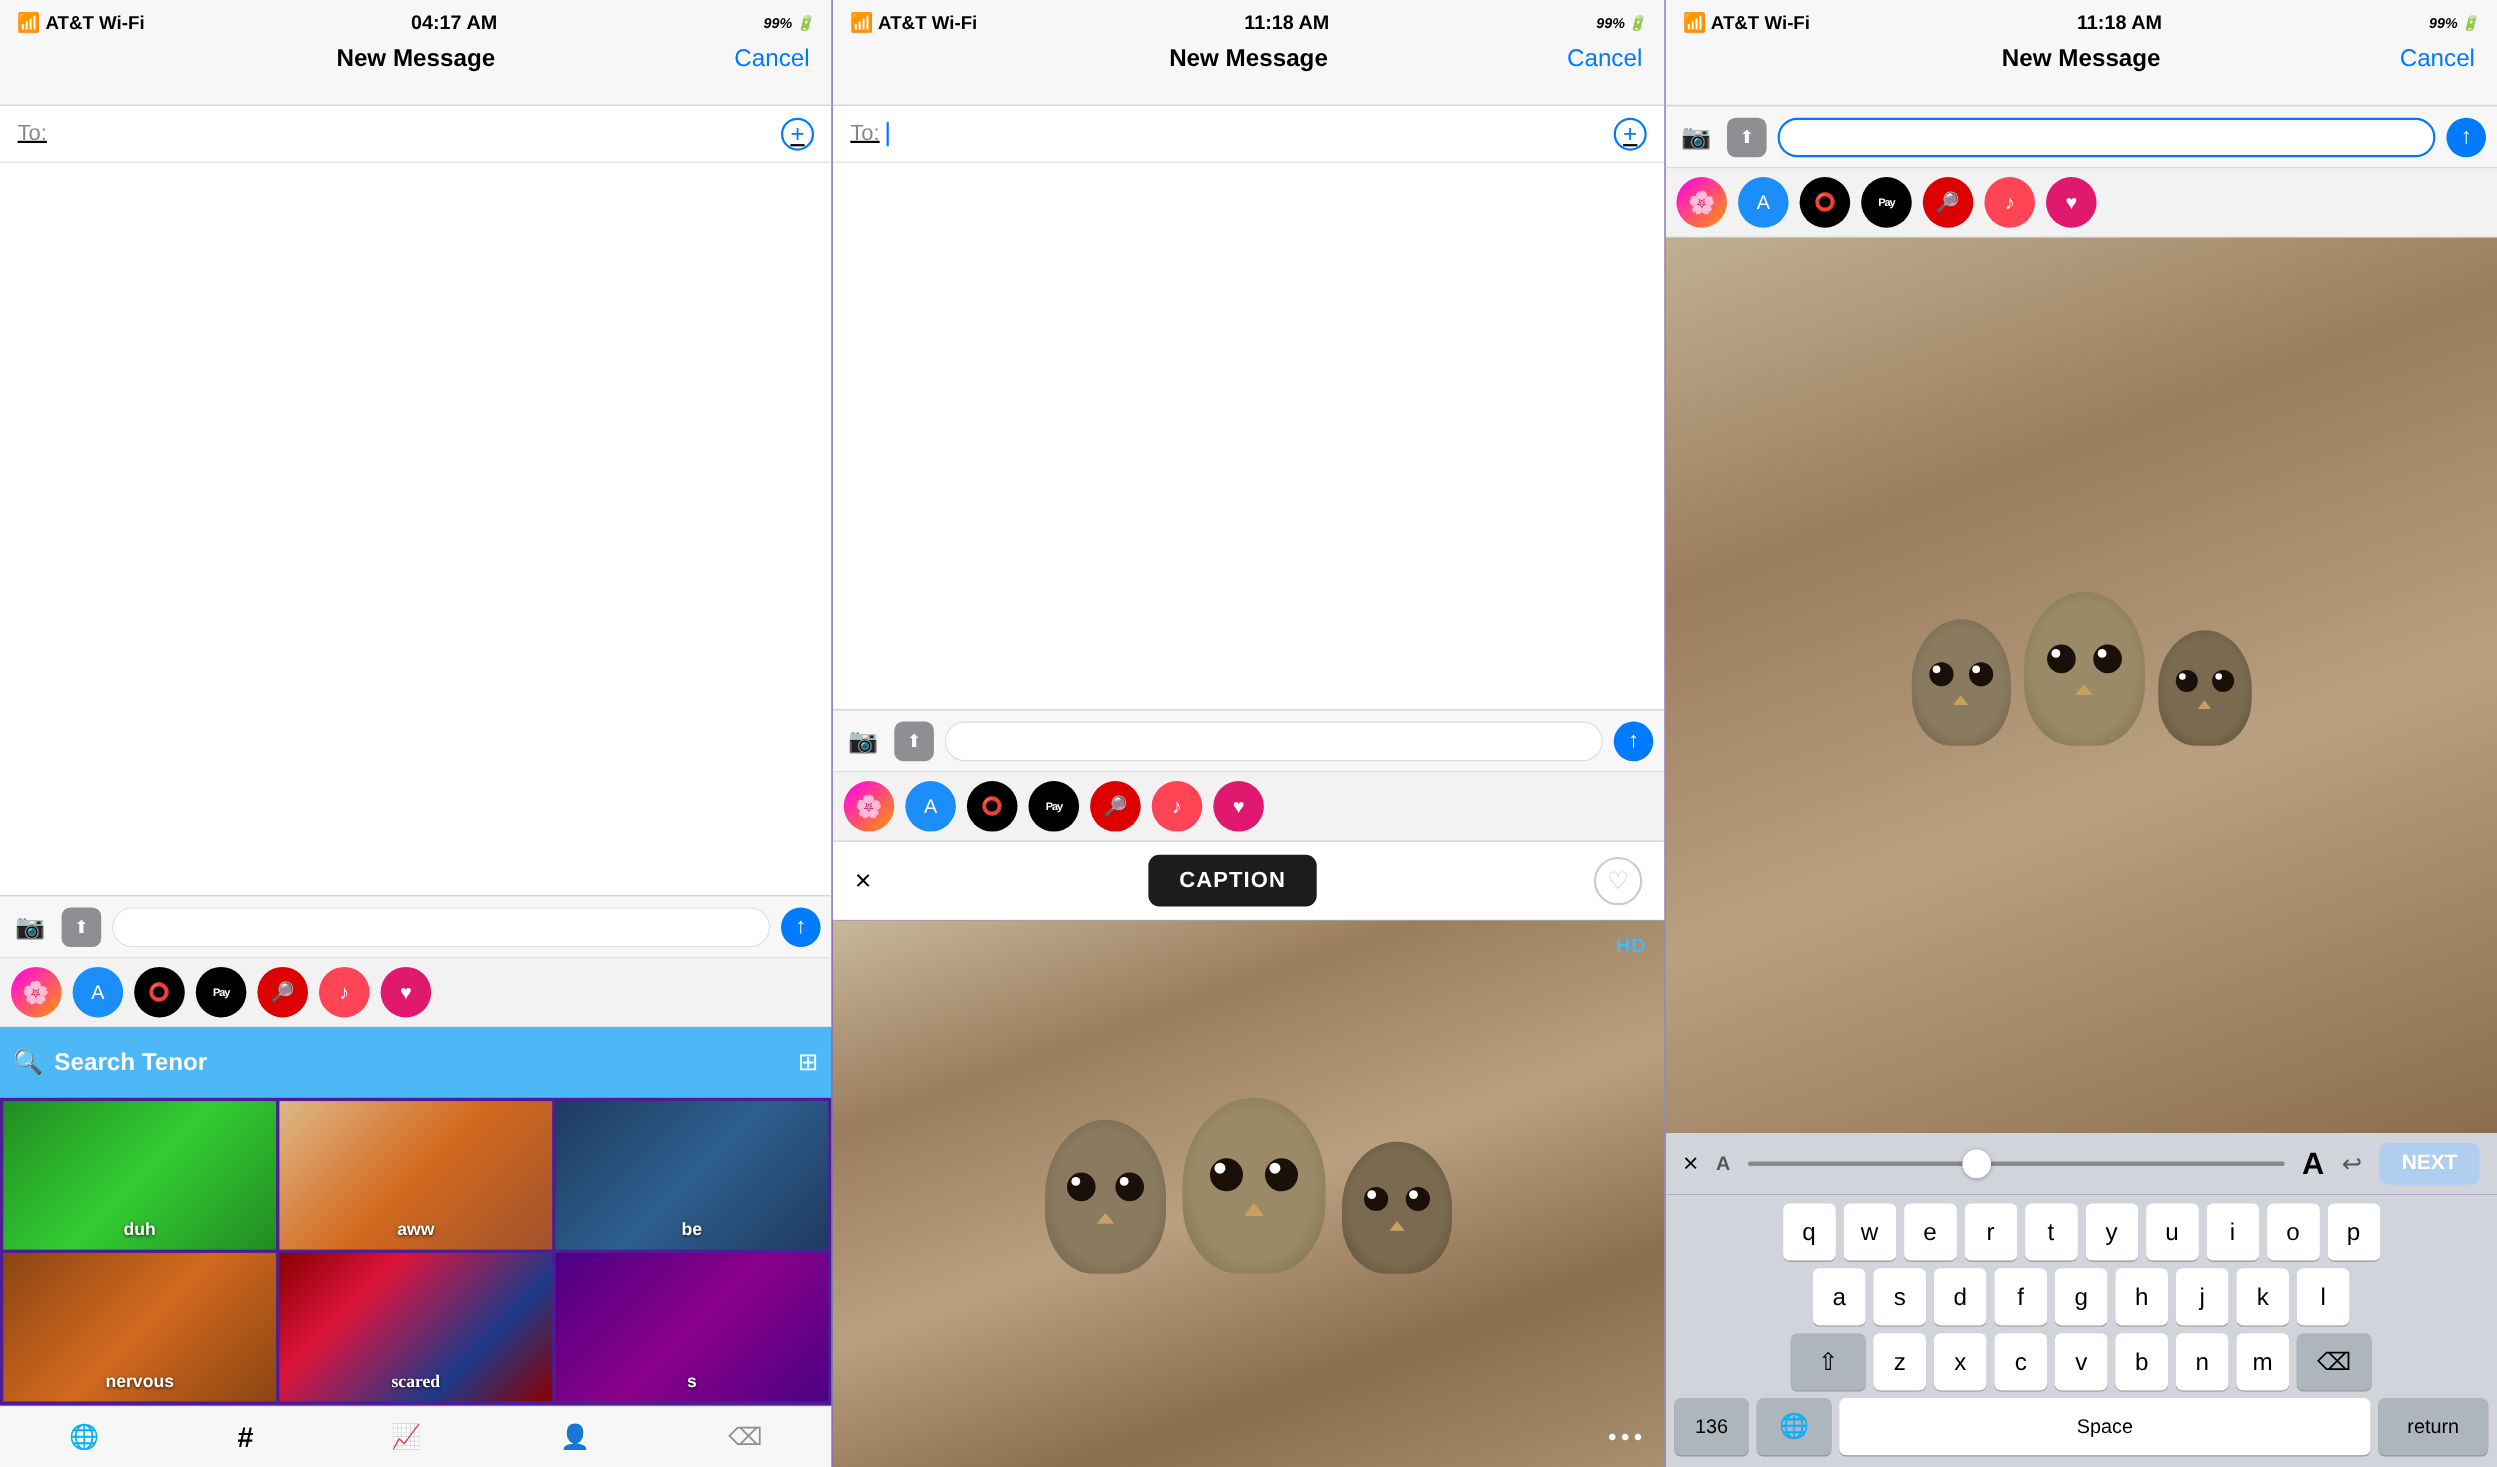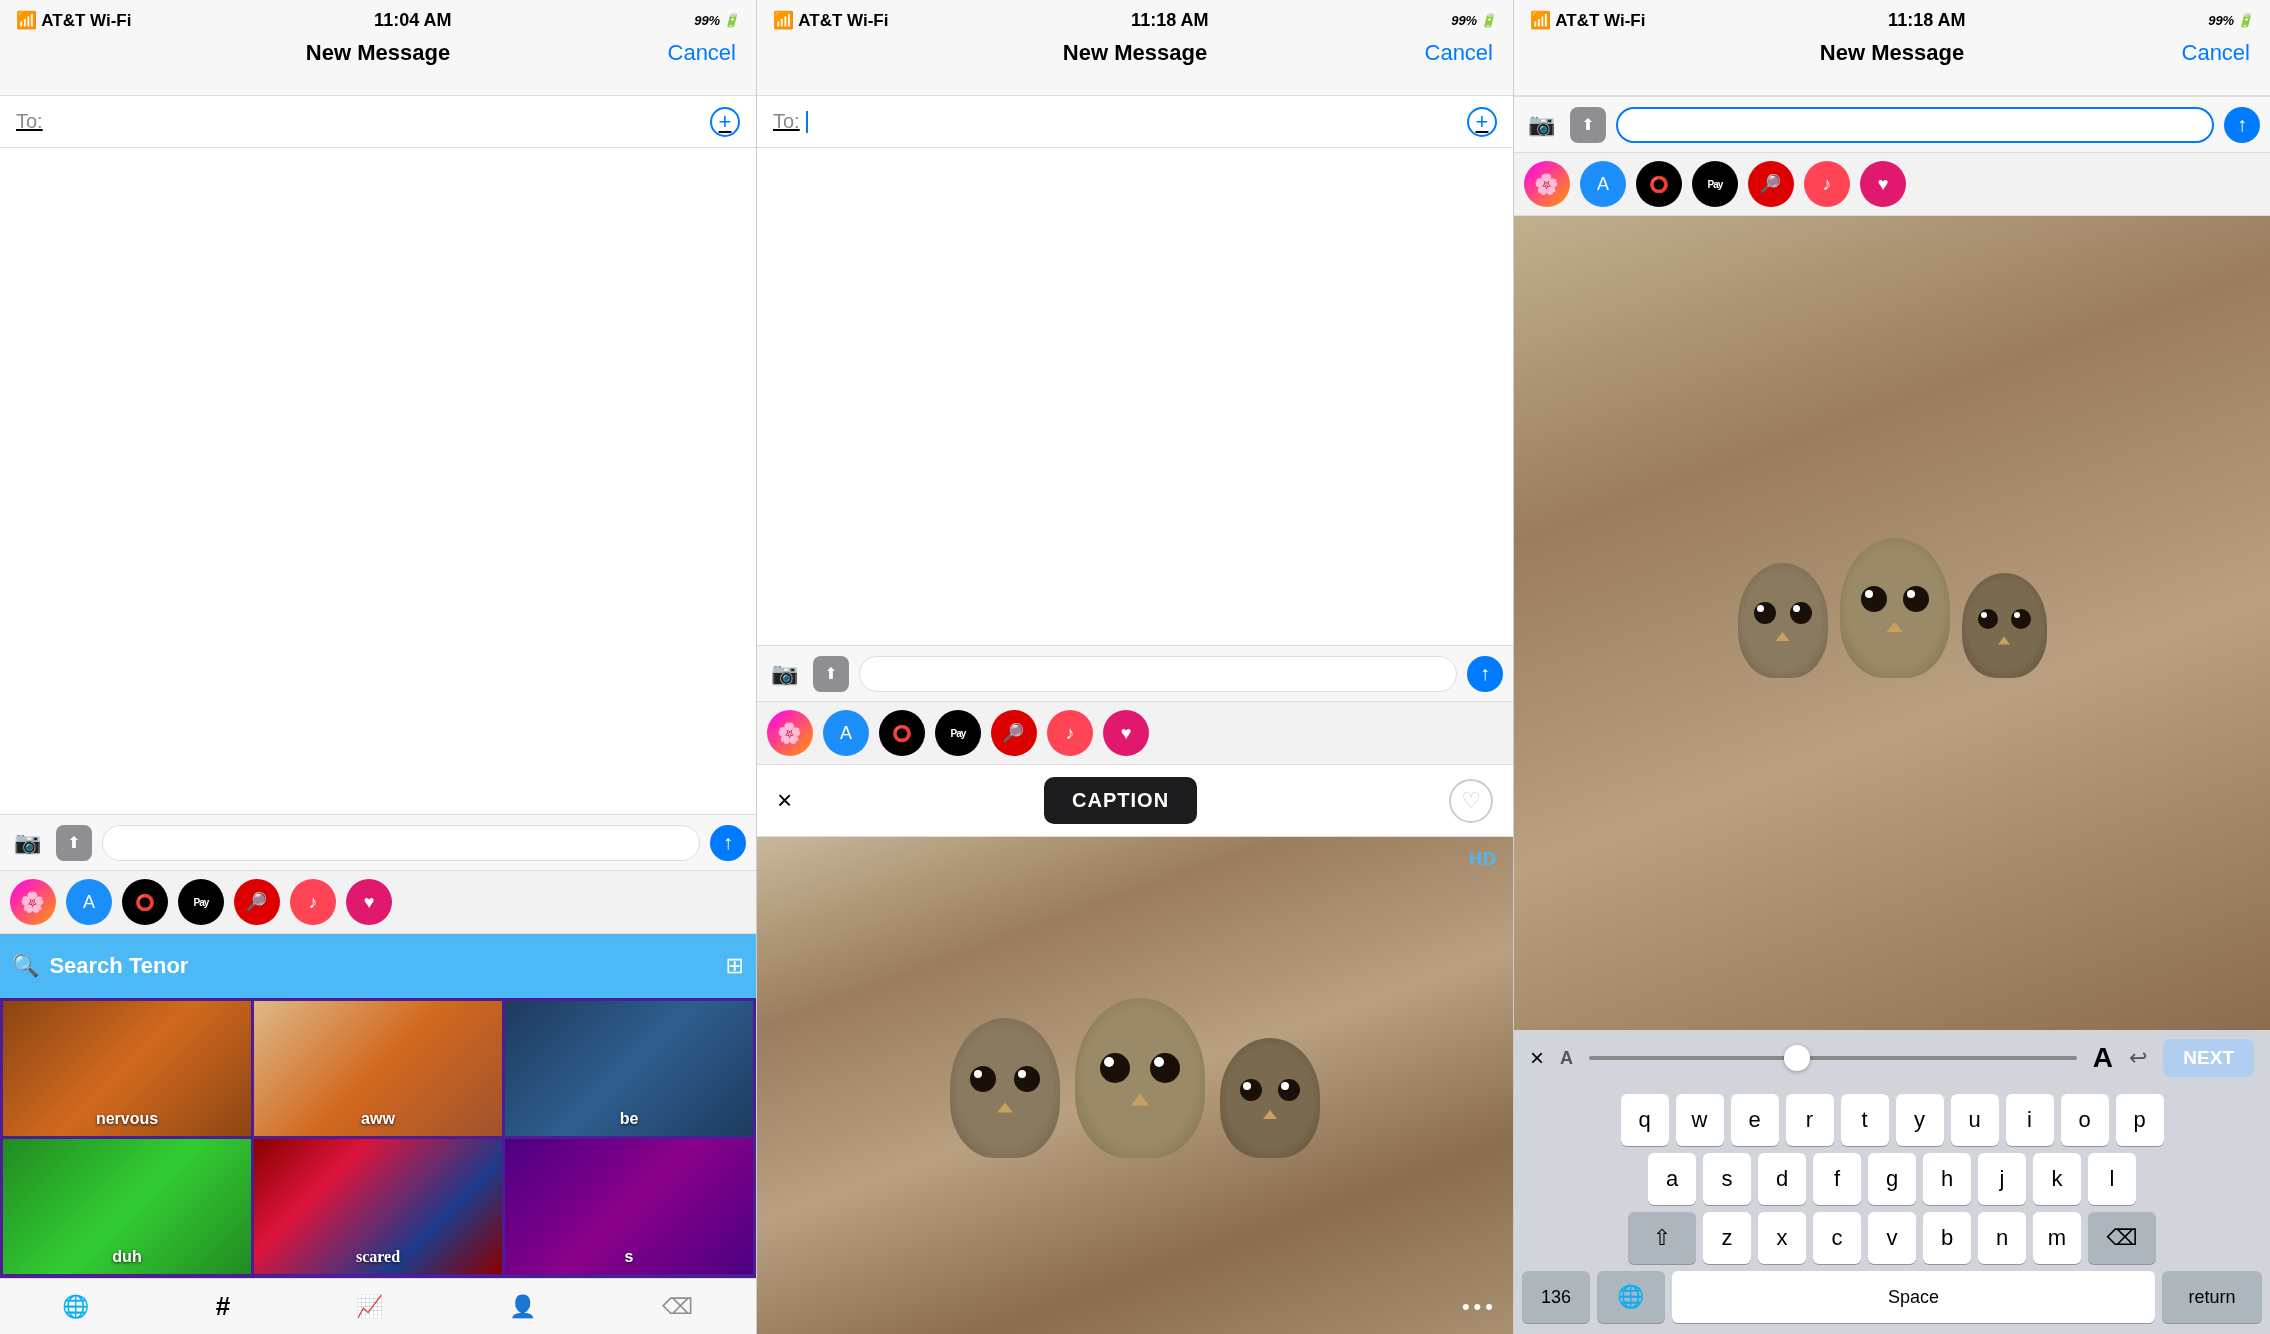--- a/index.html
+++ b/index.html
@@ -406,21 +406,21 @@
   </style>
 </head>
 <body>
 
 <div class="phone-panel">
 
   <div class="status-bar">
     <div class="left">
       <span>📶 AT&amp;T Wi-Fi</span>
     </div>
-    <div class="center">11:04 AM</div>
+    <div class="center">04:17 AM</div>
     <div class="right">
       <span>99% 🔋</span>
     </div>
   </div>
 
   <div class="nav-bar">
     <span class="nav-title">New Message</span>
     <span class="nav-cancel">Cancel</span>
   </div>
 
@@ -463,25 +463,25 @@
   </div>
 
   <div class="tenor-search-bar">
     <span class="tenor-search-icon">🔍</span>
     <span class="tenor-search-text">Search Tenor</span>
     <span class="tenor-grid-icon">⊞</span>
   </div>
 
   <div class="gif-grid" style="height:280px;">
     <div class="gif-col">
+      <div class="gif-item gif-thumb-duh" style="height:135px;">
+        <span class="gif-label">duh</span>
+      </div>
       <div class="gif-item gif-thumb-nervous" style="height:135px;">
         <span class="gif-label">nervous</span>
-      </div>
-      <div class="gif-item gif-thumb-duh" style="height:135px;">
-        <span class="gif-label">duh</span>
       </div>
     </div>
     <div class="gif-col">
       <div class="gif-item gif-thumb-aww" style="height:135px;">
         <span class="gif-label">aww</span>
       </div>
       <div class="gif-item gif-thumb-scared" style="height:135px;">
         <span class="gif-label">scared</span>
       </div>
     </div>

